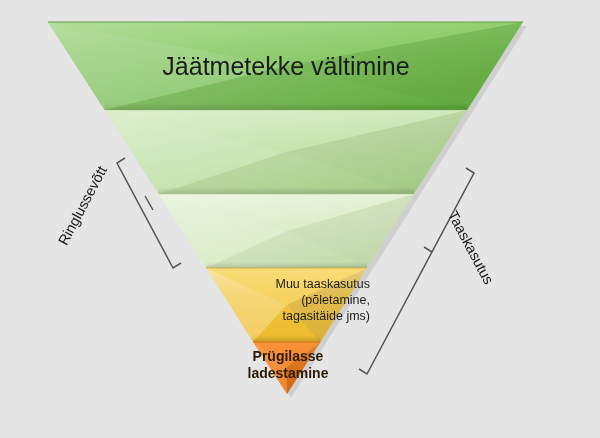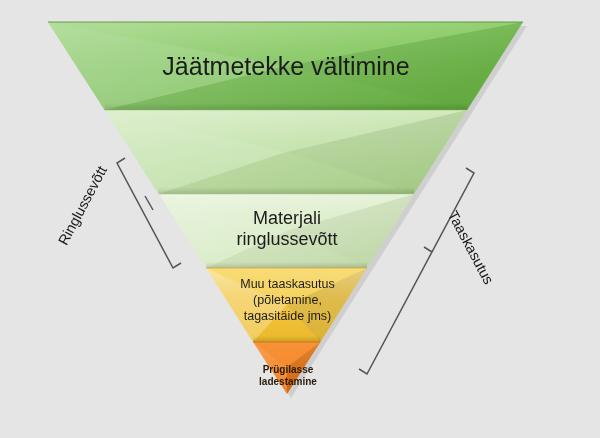--- a/index.html
+++ b/index.html
@@ -45,24 +45,25 @@
     font-size: 18px;
   }
   #label-band-2 {
     left: 186px; top: 208px; width: 202px;
     font-size: 18px;
   }
   #label-band-3 {
     left: 205px; top: 277px; width: 165px;
     font-size: 12.5px;
     line-height: 1.26;
+    text-align: right;
   }
   #label-band-4 {
-    left: 236px; top: 364px; width: 104px;
-    font-size: 10px;
+    left: 236px; top: 348px; width: 104px;
+    font-size: 14px;
     line-height: 1.22;
     color: #2a1a06;
     font-weight: bold;
   }
   .bracket-label {
     position: absolute;
     color: #1a1a1a;
     font-size: 14.5px;
     white-space: nowrap;
     font-family: "Liberation Sans", sans-serif;
@@ -212,22 +213,20 @@
 
     <g fill="none" stroke="#555555" stroke-width="1.5" stroke-linecap="butt">
       <path d="M 466,168 L 474,173 L 367,374 L 359,369"></path>
       <path d="M 424,247 L 432,252"></path>
     </g>
   </svg>
 
   <div class="band-label" id="label-band-0">Jäätmetekke vältimine</div>
 
 
-  <div class="band-label" id="label-band-2">Materjali
-ringlussevõtt</div>
 
   <div class="band-label" id="label-band-3">Muu taaskasutus
 (põletamine,
 tagasitäide jms)</div>
 
   <div class="band-label" id="label-band-4">Prügilasse
 ladestamine</div>
 
   <div class="bracket-label" id="bracket-label-left">Ringlussevõtt</div>
 

